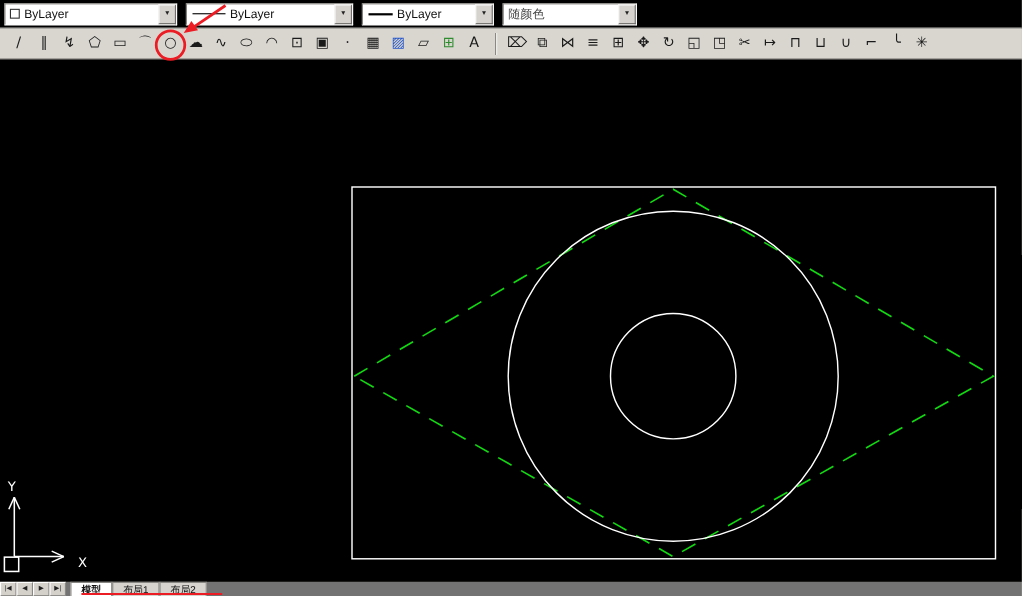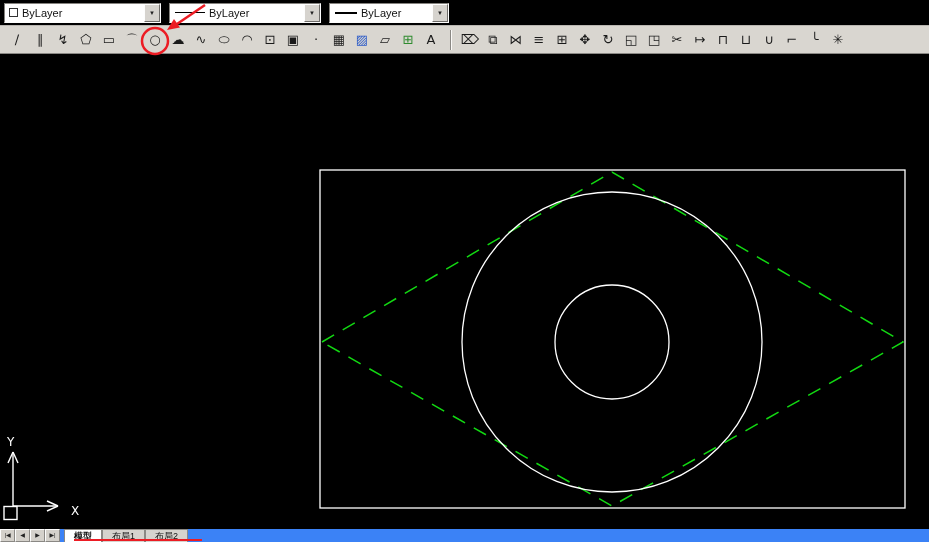--- a/index.html
+++ b/index.html
@@ -30,21 +30,21 @@
 
   
   .canvas { position:relative; height:475px; background:#000; }
   svg.drawing { position:absolute; left:0; top:0; width:100%; height:100%; display:block; }
   .white-stroke { fill:none; stroke-width:1.3; }
   .green-dashed { fill:none; stroke-width:1.5; stroke-dasharray:14 10; }
   .ucs line, .ucs rect { stroke:#fff; stroke-width:1.4; fill:none; }
   .ucs text { fill:#fff; font-family:"DejaVu Sans", sans-serif; font-size:12px; }
 
   
-  .tabbar { height:13px; background:#3b82f6; display:flex; align-items:stretch; font-size:9px; position:relative; }
+  .tabbar { height:13px; background:#737373; display:flex; align-items:stretch; font-size:9px; position:relative; }
   .nav-btn { width:15px; background:#d4d1cb; border:1px solid; border-color:#fdfdfd #8a8884 #8a8884 #fdfdfd;
              font-size:6px; line-height:11px; text-align:center; color:#222; padding:0; cursor:default; }
   .tabs { display:flex; align-items:stretch; margin-left:4px; }
   .tab { padding:0 9px; line-height:12px; color:#111; background:#d6d3ce;
          border:1px solid #8a8884; border-bottom:none; cursor:default; white-space:nowrap; }
   .tab.active { background:#fff; font-weight:bold; }
 
   
   svg.overlay { position:absolute; left:0; top:0; width:929px; height:542px; pointer-events:none; z-index:50; }
 </style>
@@ -64,20 +64,26 @@
     <div class="combo" style="width:152px">
       <span class="line-sample" style="width:30px"></span>
       <span class="label">ByLayer</span>
       <button class="drop">
           <span>▼</span>
         </button>
     </div>
     <div class="combo" style="width:120px">
       <span class="lw-sample" style="width:22px"></span>
       <span class="label">ByLayer</span>
+      <button class="drop">
+          <span>▼</span>
+        </button>
+    </div>
+    <div class="combo" style="width:122px">
+      <span class="label" style="color:#444">随颜色</span>
       <button class="drop">
           <span>▼</span>
         </button>
     </div>
   </div>
 
   <div class="toolbar-row2">
     <div class="tool-group" id="draw-tools">
         <button class="tool" title="line"><span>∕</span></button>
         <button class="tool" title="construction-line"><span>∥</span></button>

